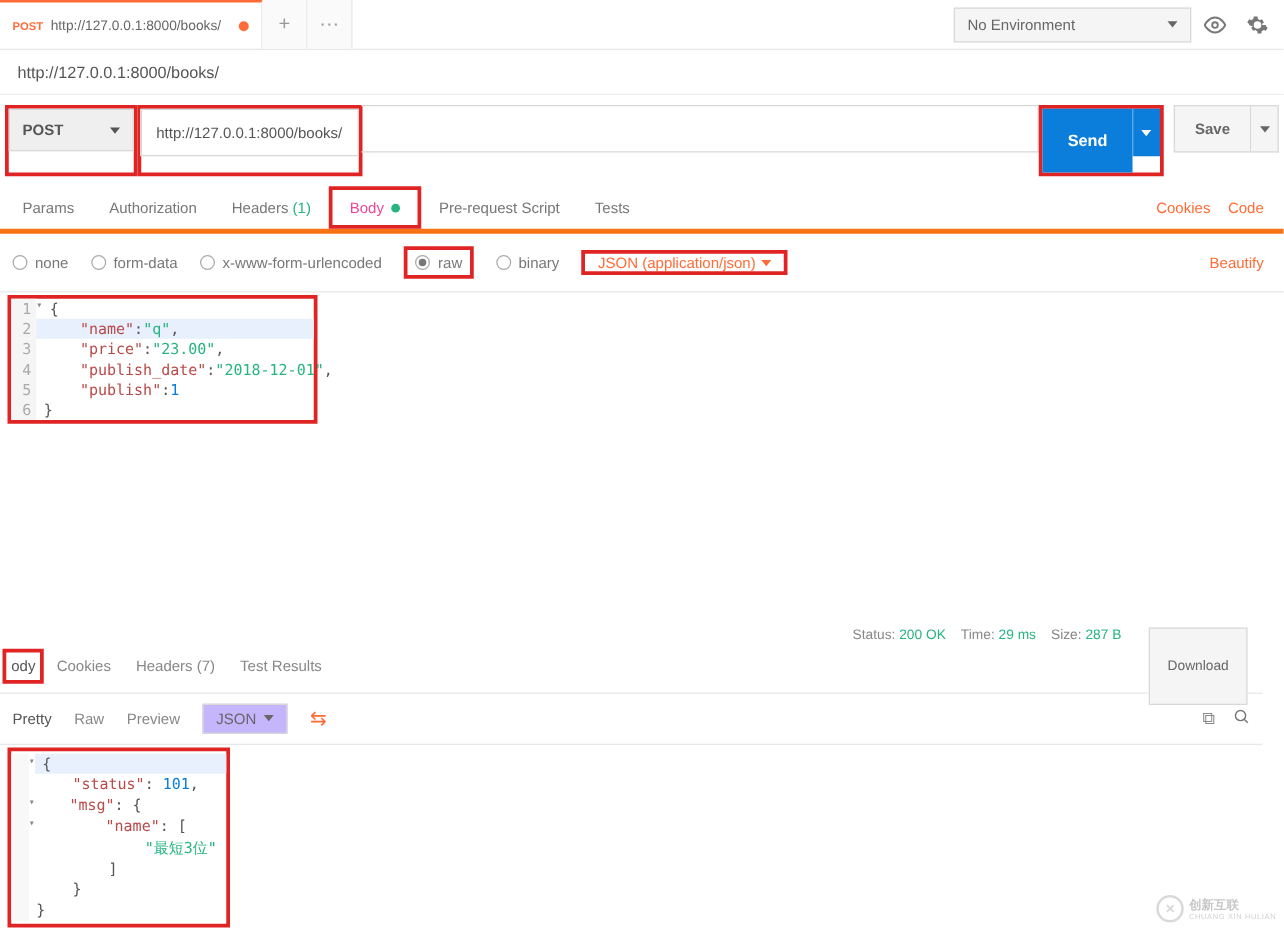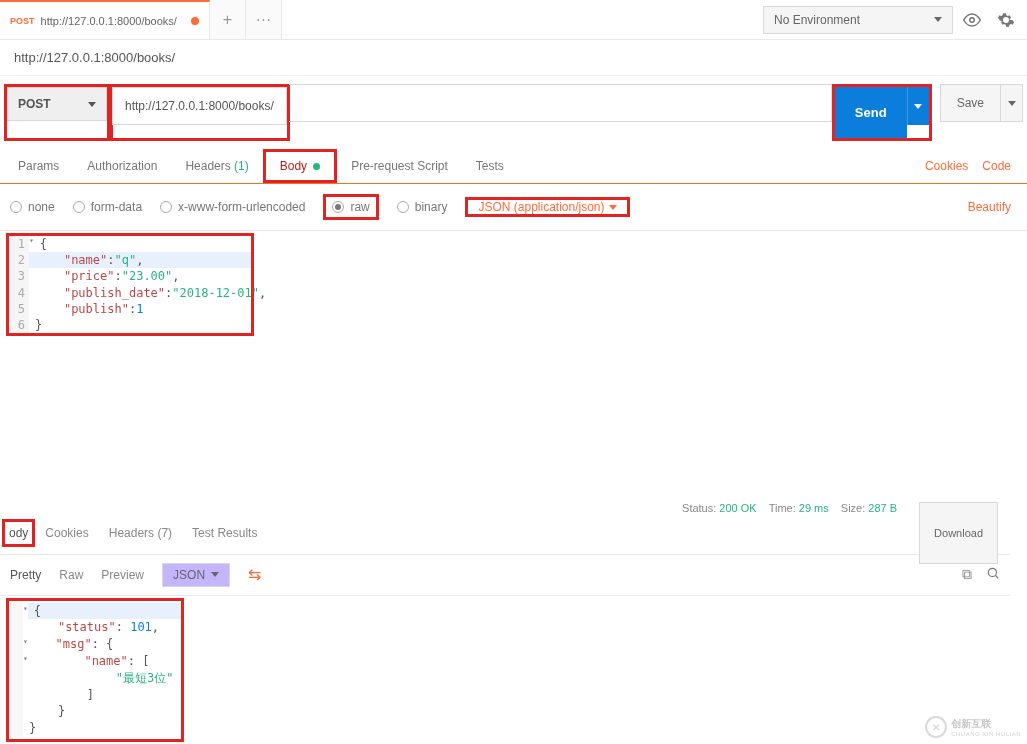--- a/index.html
+++ b/index.html
@@ -15,27 +15,27 @@
 .top-icon{width:30px;height:28px;display:flex;align-items:center;justify-content:center;color:#666}
 .url-disp{padding:10px 14px;font-size:13px;font-weight:500;color:#555;border-bottom:1px solid #eee}
 .req-row{display:flex;align-items:stretch;padding:8px 4px;gap:0}
 .method-sel{width:100px;height:34px;background:#efefef;border:1px solid #d8d8d8;display:flex;align-items:center;padding:0 10px;justify-content:space-between;font-weight:600;color:#555}
 .method-wrap{border:3px solid #e02424;display:flex}
 .url-in{flex:1;border:1px solid #d8d8d8;padding:0 12px;display:flex;align-items:center;height:38px;color:#555;margin-left:-1px}
 .url-wrap{border:3px solid #e02424;flex:0 0 180px;display:flex}
 .send-btn{background:#0b7dda;color:#fff;font-weight:600;padding:0 20px;display:flex;align-items:center;height:51px;font-size:13px}
 .send-drop{background:#0b7dda;width:22px;display:flex;align-items:center;justify-content:center;color:#fff;height:38px;border-left:1px solid rgba(255,255,255,.2)}
 .send-wrap{border:3px solid #e02424;display:flex;margin-left:auto;margin-right:8px}
-.save-btn{background:#f5f5f5;border:1px solid #d8d8d8;height:38px;padding:0 16px;display:flex;align-items:center;color:#666;font-weight:400}
+.save-btn{background:#f5f5f5;border:1px solid #d8d8d8;height:38px;padding:0 16px;display:flex;align-items:center;color:#666;font-weight:700}
 .save-drop{background:#f5f5f5;border:1px solid #d8d8d8;border-left:none;width:22px;display:flex;align-items:center;justify-content:center;height:38px}
-.rtabs{display:flex;border-bottom:1px solid #f97316;padding:0 4px;align-items:center}
+.rtabs{display:flex;border-bottom:4px solid #f97316;padding:0 4px;align-items:center}
 .rtab{padding:10px 14px;color:#777;cursor:pointer;position:relative}
 .rtab .count{color:#26b47f}
 .rtab-active-wrap{border:3px solid #e02424}
-.rtab-active{color:#b91c1c;font-weight:500;display:flex;align-items:center;gap:6px;padding:7px 14px}
+.rtab-active{color:#ec4899;font-weight:500;display:flex;align-items:center;gap:6px;padding:7px 14px}
 .rtab-dot{width:7px;height:7px;border-radius:50%;background:#26b47f}
 .rtabs-right{margin-left:auto;display:flex;gap:14px;padding-right:12px}
 .rtabs-right span{color:#ff6c37;cursor:pointer}
 .body-opts{display:flex;align-items:center;padding:10px 10px;gap:18px;border-bottom:1px solid #e8e8e8}
 .radio-opt{display:flex;align-items:center;gap:6px;color:#777}
 .radio{width:12px;height:12px;border:1px solid #aaa;border-radius:50%;display:inline-block;position:relative}
 .radio.checked::after{content:'';position:absolute;width:6px;height:6px;background:#777;border-radius:50%;top:2px;left:2px}
 .raw-opt-wrap{border:3px solid #e02424;padding:3px 6px}
 .json-sel-wrap{border:3px solid #e02424}
 .json-sel{color:#ff6c37;padding:0 10px;display:flex;align-items:center;gap:4px}

